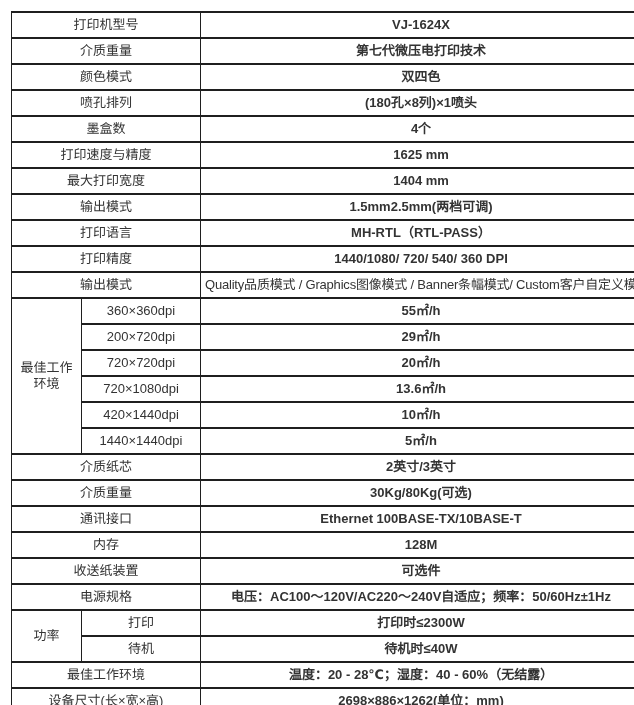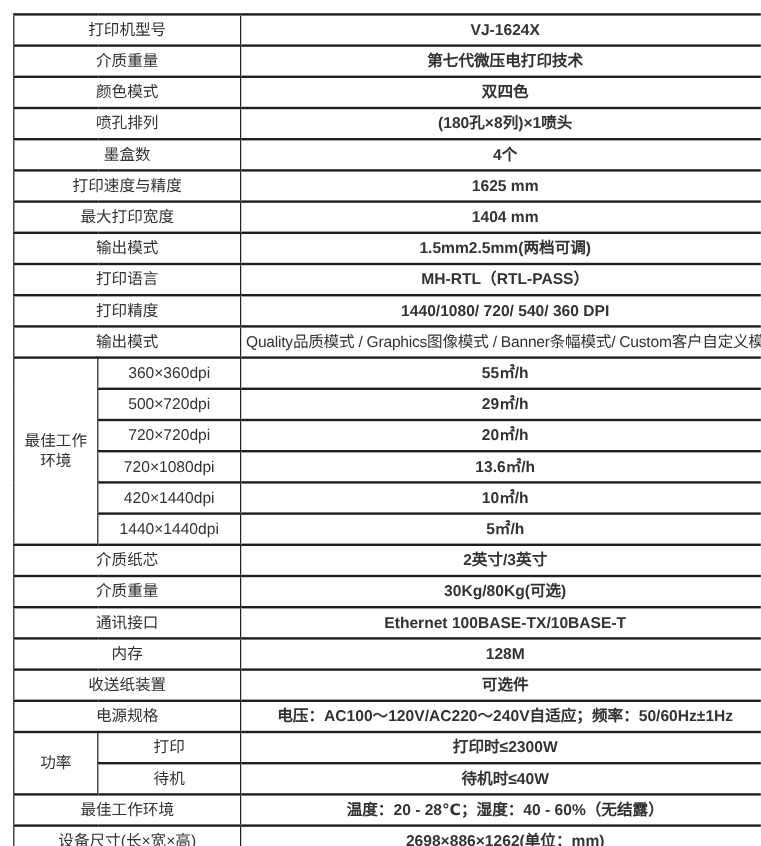--- a/index.html
+++ b/index.html
@@ -97,21 +97,21 @@
         <td colspan="2">输出模式</td>
         <td class="tight">Quality品质模式 / Graphics图像模式 / Banner条幅模式/ Custom客户自定义模式</td>
       </tr>
 
       <tr>
         <td rowspan="6" class="grp">最佳工作环境</td>
         <td>360×360dpi</td>
         <td class="val">55㎡/h</td>
       </tr>
       <tr>
-        <td>500×720dpi</td>
+        <td>200×720dpi</td>
         <td class="val">29㎡/h</td>
       </tr>
       <tr>
         <td>720×720dpi</td>
         <td class="val">20㎡/h</td>
       </tr>
       <tr>
         <td>720×1080dpi</td>
         <td class="val">13.6㎡/h</td>
       </tr>

